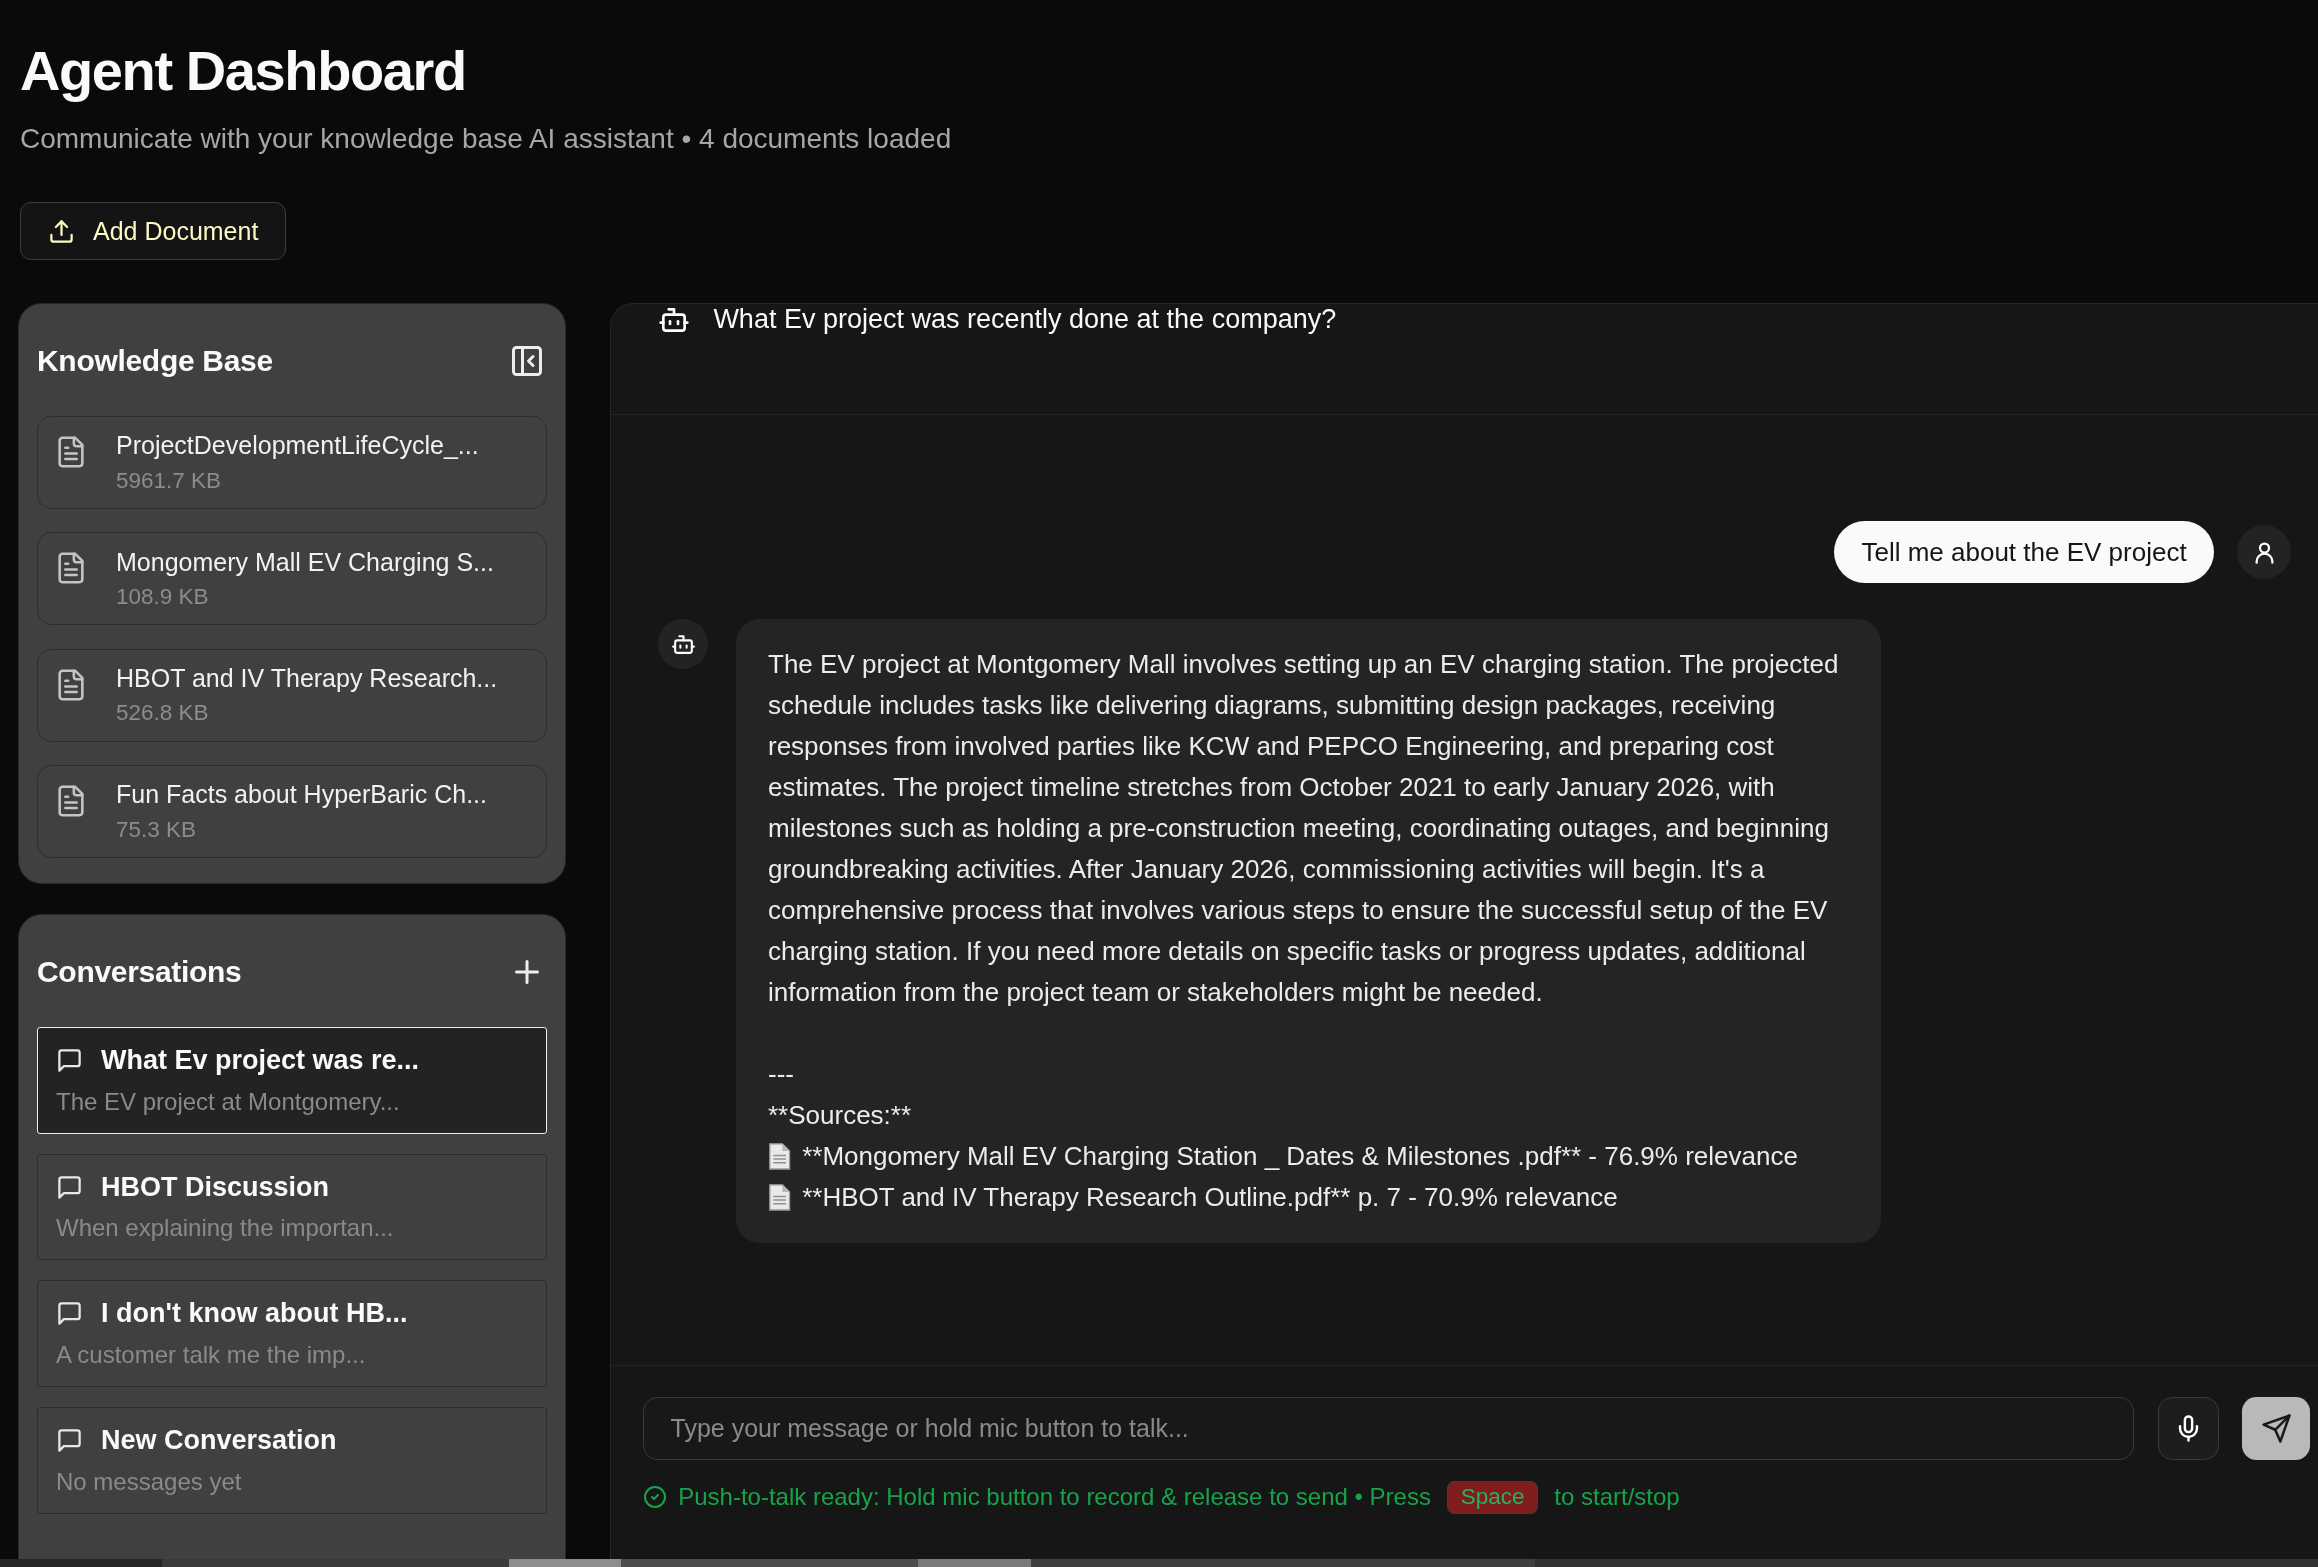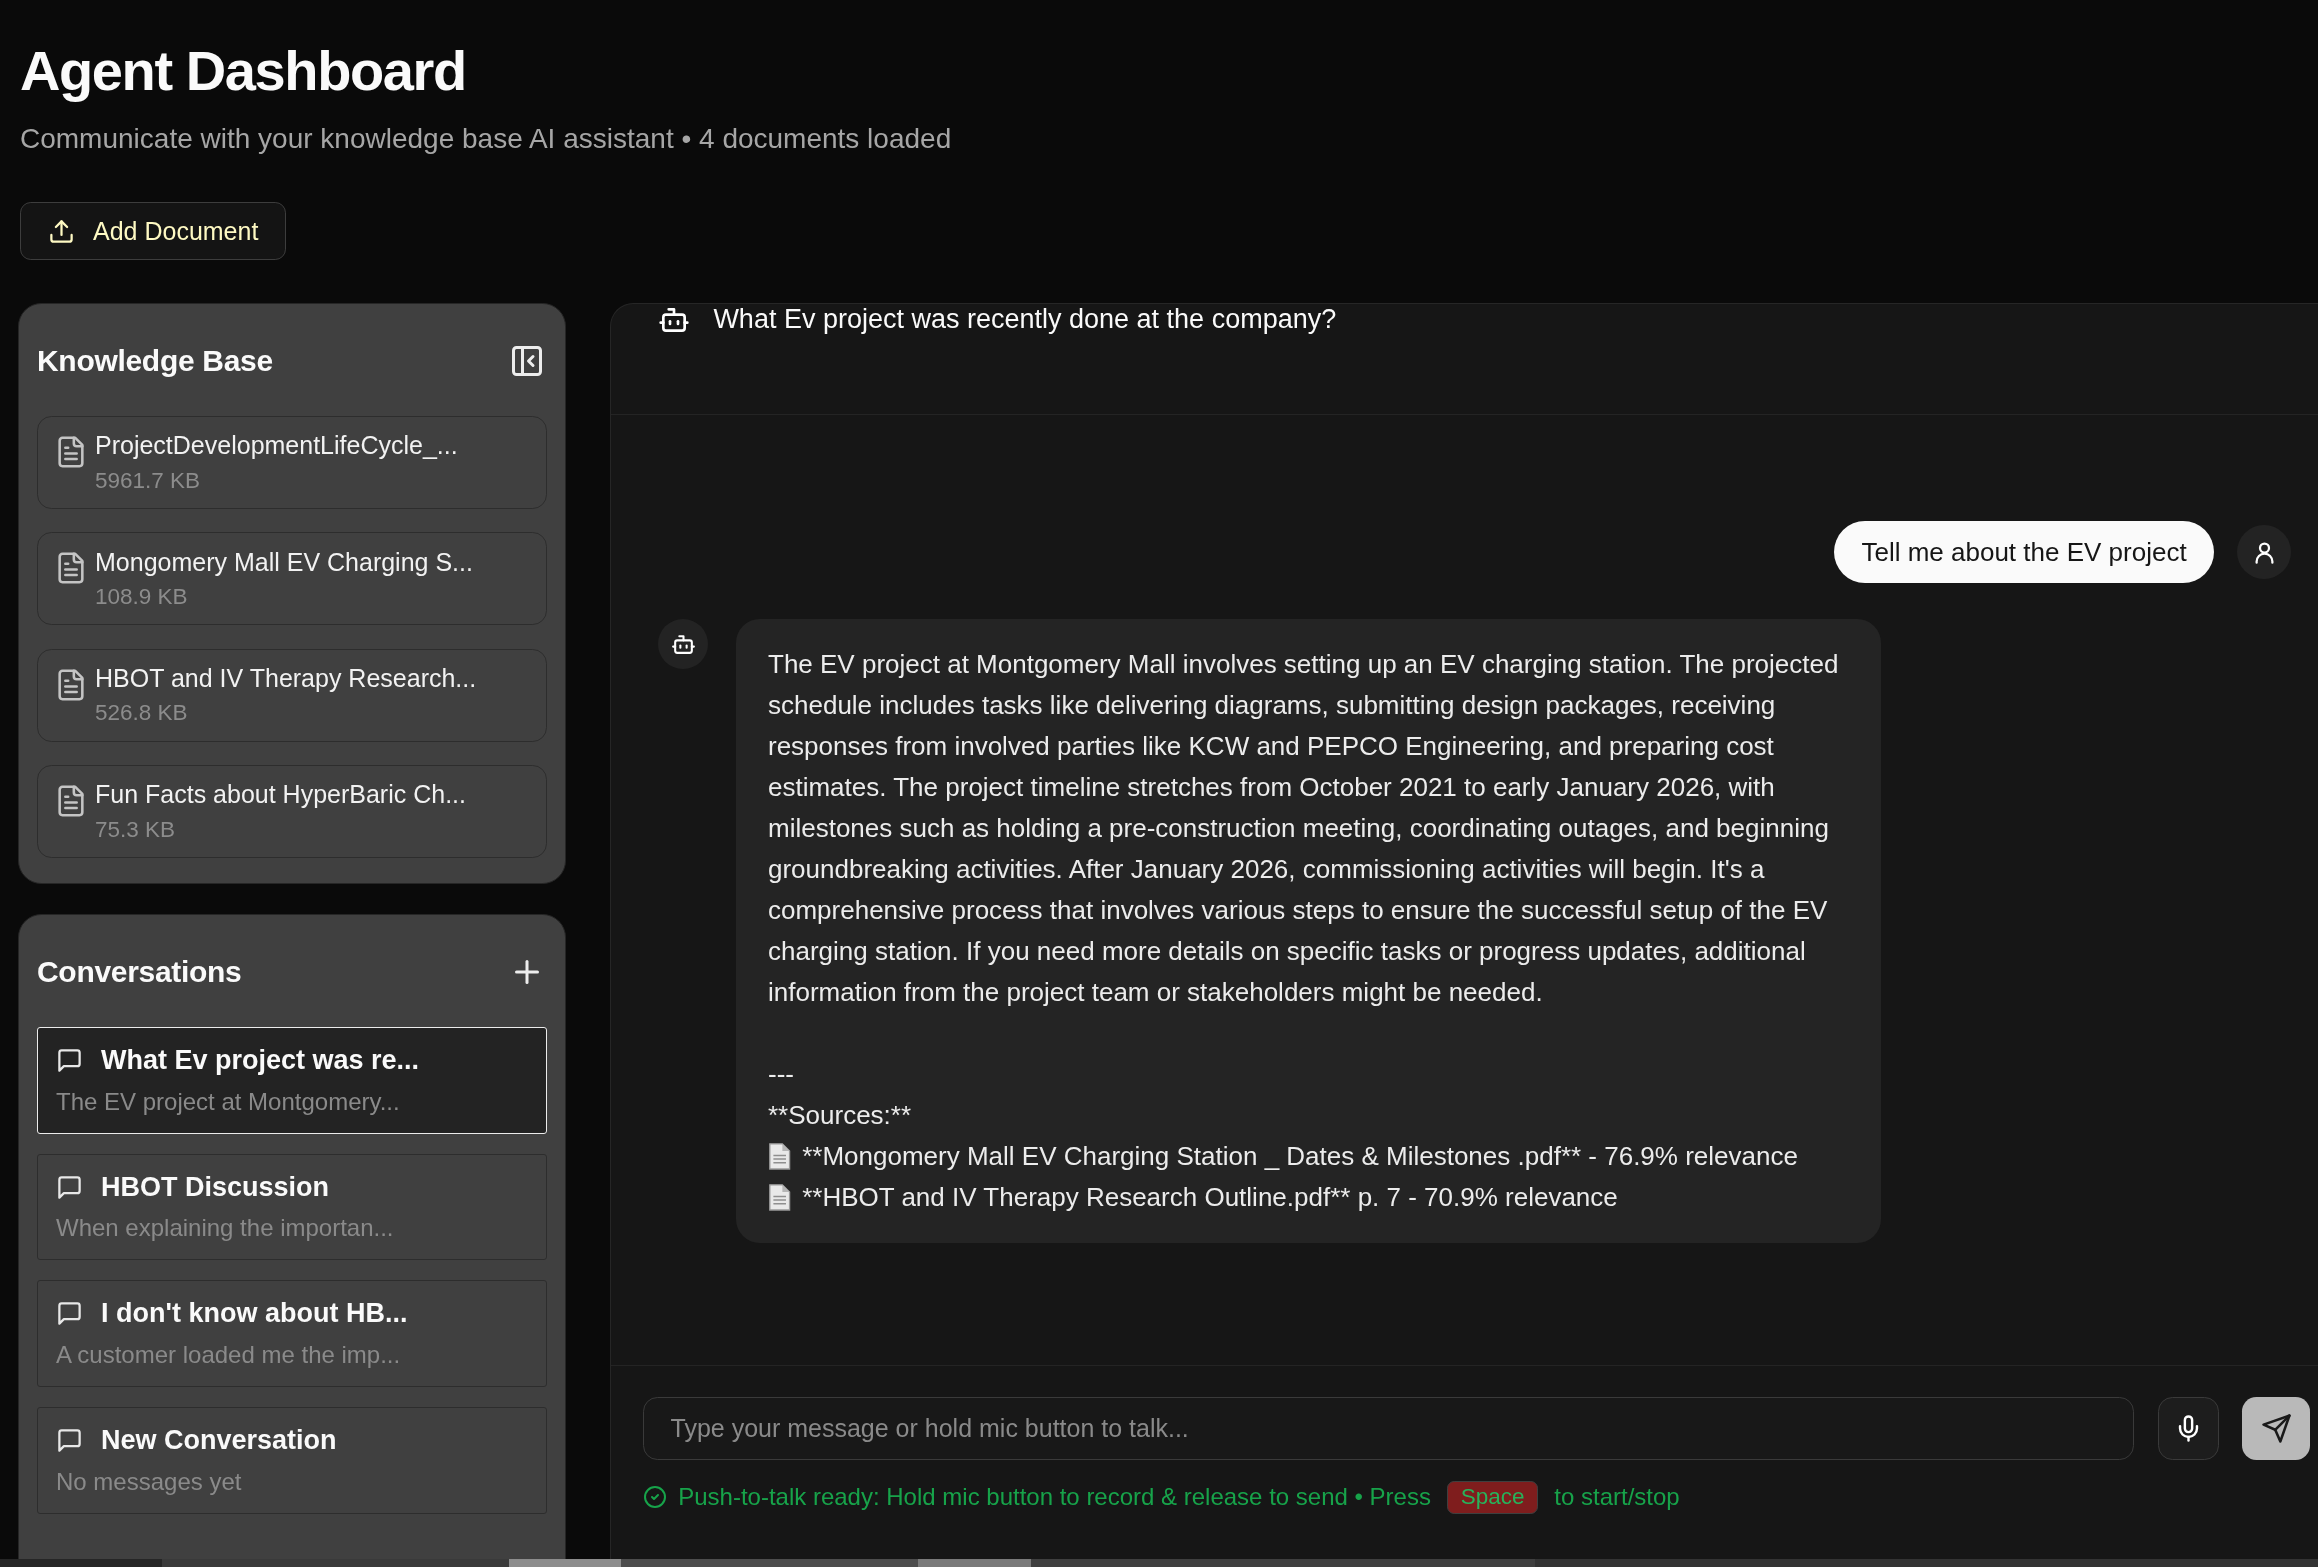--- a/index.html
+++ b/index.html
@@ -35,21 +35,21 @@
   .kb-panel { height:581px; flex:none; }
   .conv-panel { height:738px; flex:none; }
 
   .panel-head { display:flex; align-items:center; justify-content:space-between; margin-bottom:36px; }
   .panel-title { font-size:30px; font-weight:600; letter-spacing:-0.3px; }
   .icon-btn { background:none; border:none; color:#ededed; width:38px; height:38px; cursor:pointer; padding:0; }
   .icon-btn svg { width:36px; height:36px; }
 
   
   .doc-item {
-    display:flex; gap:7px; align-items:flex-start;
+    display:flex; gap:28px; align-items:flex-start;
     padding:14.4px 16px; border:1.8px solid #2d2d2d; border-radius:14.4px; margin-bottom:23.4px;
     cursor:pointer;
   }
   .doc-item svg { width:34px; height:34px; color:#c4c4c4; flex:none; margin-top:3.6px; }
   .doc-name { font-size:25px; font-weight:500; color:#f2f2f2; white-space:nowrap; }
   .doc-size { font-size:22.5px; color:#8c8c8c; margin-top:7.2px; }
 
   
   .conv-item {
     padding:17px 18px; border:1.8px solid #2d2d2d; border-radius:3px; margin-bottom:20px;
@@ -280,21 +280,21 @@
 
       <div class="conv-item">
         <div class="conv-title-row">
           <span>
             <svg viewBox="0 0 24 24" fill="none" stroke="currentColor" stroke-width="2" stroke-linecap="round" stroke-linejoin="round">
               <path d="M21 15a2 2 0 0 1-2 2H7l-4 4V5a2 2 0 0 1 2-2h14a2 2 0 0 1 2 2z"></path>
             </svg>
           </span>
           <span class="conv-title">I don't know about HB...</span>
         </div>
-        <div class="conv-preview">A customer loaded me the imp...</div>
+        <div class="conv-preview">A customer talk me the imp...</div>
       </div>
 
       <div class="conv-item">
         <div class="conv-title-row">
           <span>
             <svg viewBox="0 0 24 24" fill="none" stroke="currentColor" stroke-width="2" stroke-linecap="round" stroke-linejoin="round">
               <path d="M21 15a2 2 0 0 1-2 2H7l-4 4V5a2 2 0 0 1 2-2h14a2 2 0 0 1 2 2z"></path>
             </svg>
           </span>
           <span class="conv-title">New Conversation</span>

